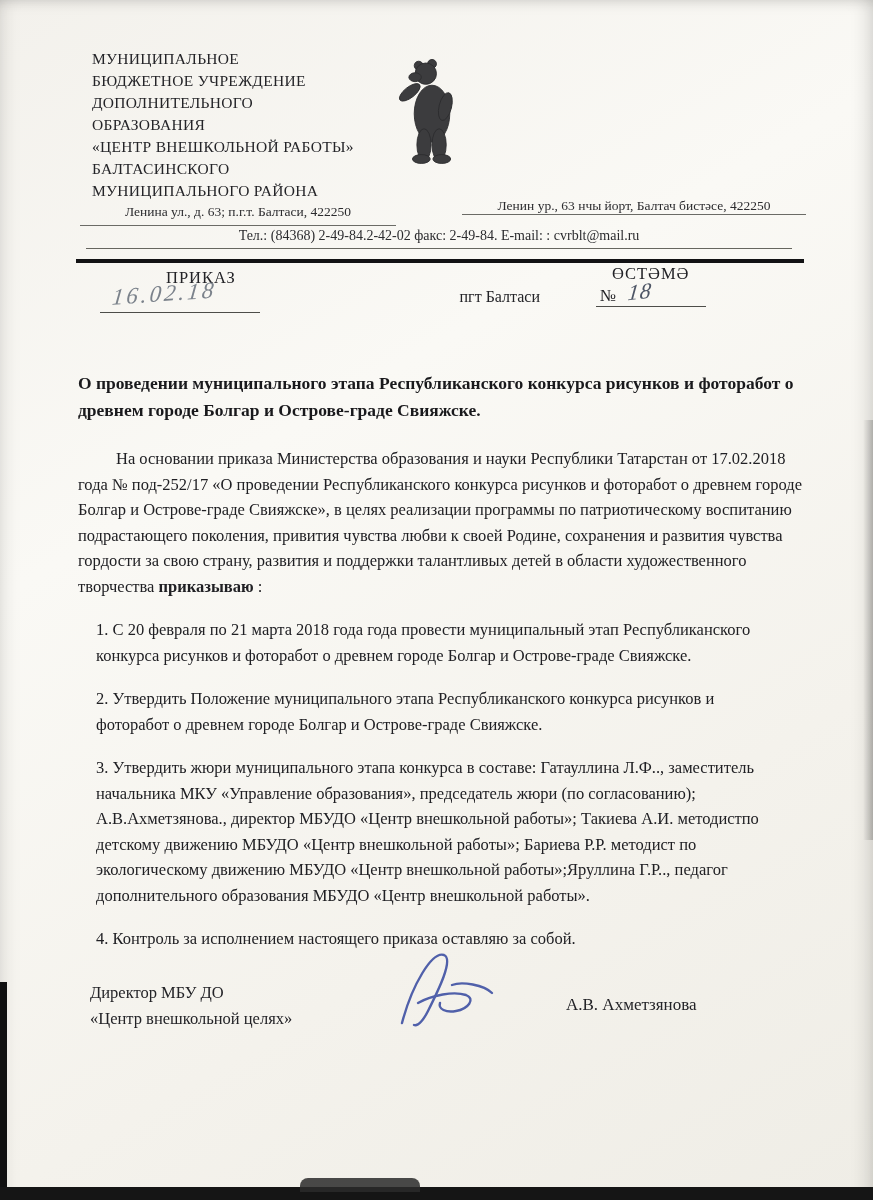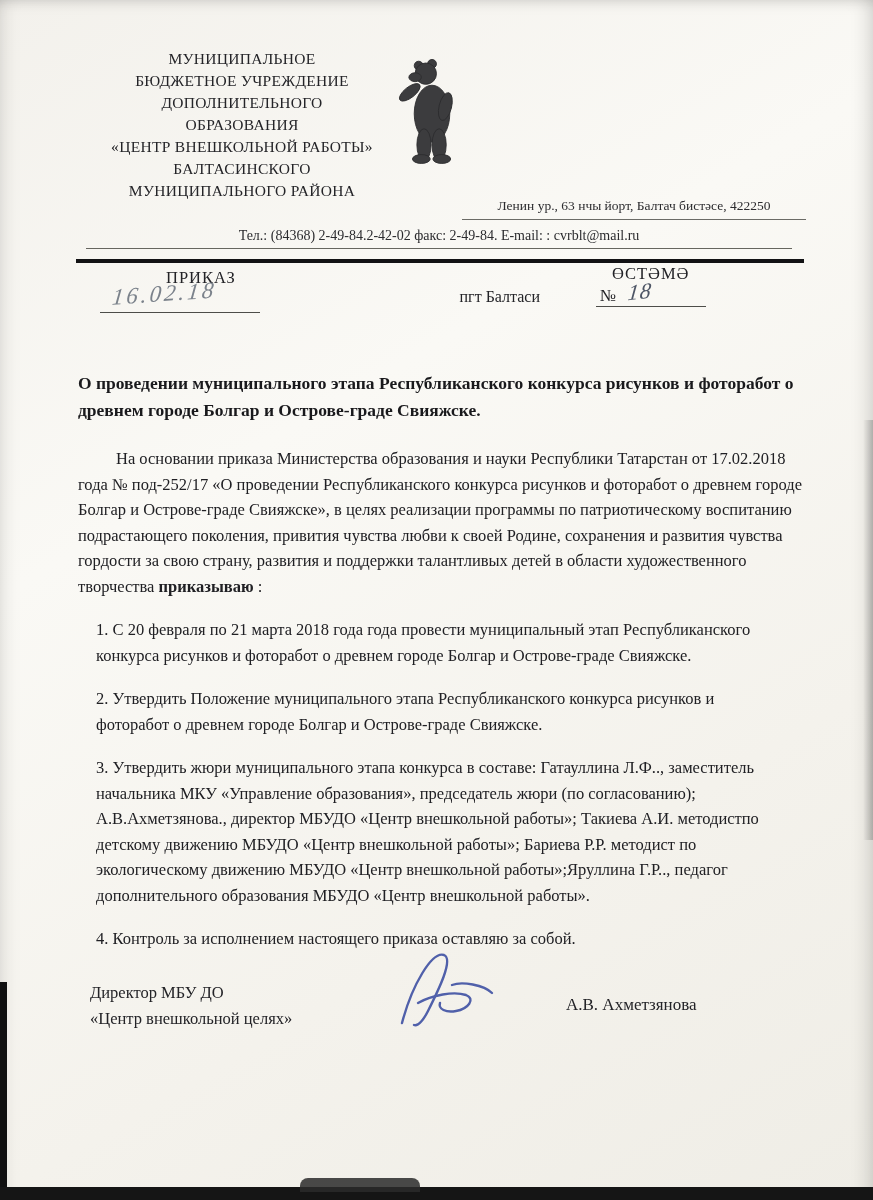--- a/index.html
+++ b/index.html
@@ -17,36 +17,36 @@
   }
   
   .artifact-bottom{position:absolute;left:0;right:0;bottom:0;height:13px;background:#151515;}
   .artifact-bottom-bump{position:absolute;left:300px;bottom:8px;width:120px;height:14px;background:#2a2a2a;border-radius:8px 8px 0 0;opacity:.85;}
   .artifact-left{position:absolute;left:0;bottom:0;width:7px;height:218px;background:#101010;}
   .artifact-right-shade{position:absolute;right:0;top:420px;width:10px;height:420px;background:linear-gradient(to left,rgba(0,0,0,.20),rgba(0,0,0,0));}
 
   
   .org-left{
     position:absolute;left:92px;top:48px;width:300px;
-    text-align:center;font-size:15.5px;line-height:22px;
+    font-size:15.5px;line-height:22px;
     white-space:pre-line;letter-spacing:.3px;color:#242428;
   }
   .org-right{
     position:absolute;left:468px;top:42px;width:336px;
     text-align:center;font-size:15.5px;line-height:22px;
     white-space:pre-line;letter-spacing:.3px;color:#242428;
   }
   .emblem{position:absolute;left:392px;top:52px;width:80px;height:118px;}
   .addr-left{
     position:absolute;left:80px;top:204px;width:316px;text-align:center;
     font-size:13.5px;color:#2b2b2e;border-bottom:1px solid #6b6b66;padding-bottom:5px;
   }
   .addr-right{
     position:absolute;left:462px;top:198px;width:344px;text-align:center;
-    font-size:13.5px;color:#2b2b2e;border-bottom:1px solid #6b6b66;padding-bottom:5px;
+    font-size:13.5px;color:#2b2b2e;border-bottom:1px solid #6b6b66;
   }
   .contact{
     position:absolute;left:86px;top:228px;width:706px;text-align:center;
     font-size:14px;color:#2b2b2e;border-bottom:1px solid #66665f;padding-bottom:4px;
   }
   .thick-rule{position:absolute;left:76px;top:259px;width:728px;height:4px;background:#121214;}
 
   
   .prikaz-label{position:absolute;left:166px;top:268px;font-size:16.5px;letter-spacing:1px;color:#232327;}
   .boeryk-label{position:absolute;left:612px;top:264px;font-size:16.5px;letter-spacing:1px;color:#232327;}
@@ -111,20 +111,21 @@
         <ellipse cx="60" cy="60" rx="7" ry="16" transform="rotate(14 60 60)"></ellipse>
         <ellipse cx="36" cy="103" rx="8" ry="18"></ellipse>
         <ellipse cx="53" cy="103" rx="8" ry="18"></ellipse>
         <ellipse cx="33" cy="119" rx="10" ry="5"></ellipse>
         <ellipse cx="56" cy="119" rx="10" ry="5"></ellipse>
       </g>
     </svg>
   </div>
 
 
+  <div class="addr-left">Ленина ул., д. 63; п.г.т. Балтаси, 422250</div>
   <div class="addr-right">Ленин ур., 63 нчы йорт, Балтач бистәсе, 422250</div>
   <div class="contact">Тел.: (84368) 2-49-84.2-42-02 факс: 2-49-84. E-mail: : cvrblt@mail.ru</div>
 
   <div class="thick-rule"></div>
 
   <div class="prikaz-label">ПРИКАЗ</div>
   <div class="boeryk-label">ӨСТӘМӘ</div>
   <div class="place">пгт Балтаси</div>
 
   <div class="hand-date">16.02.18</div>

